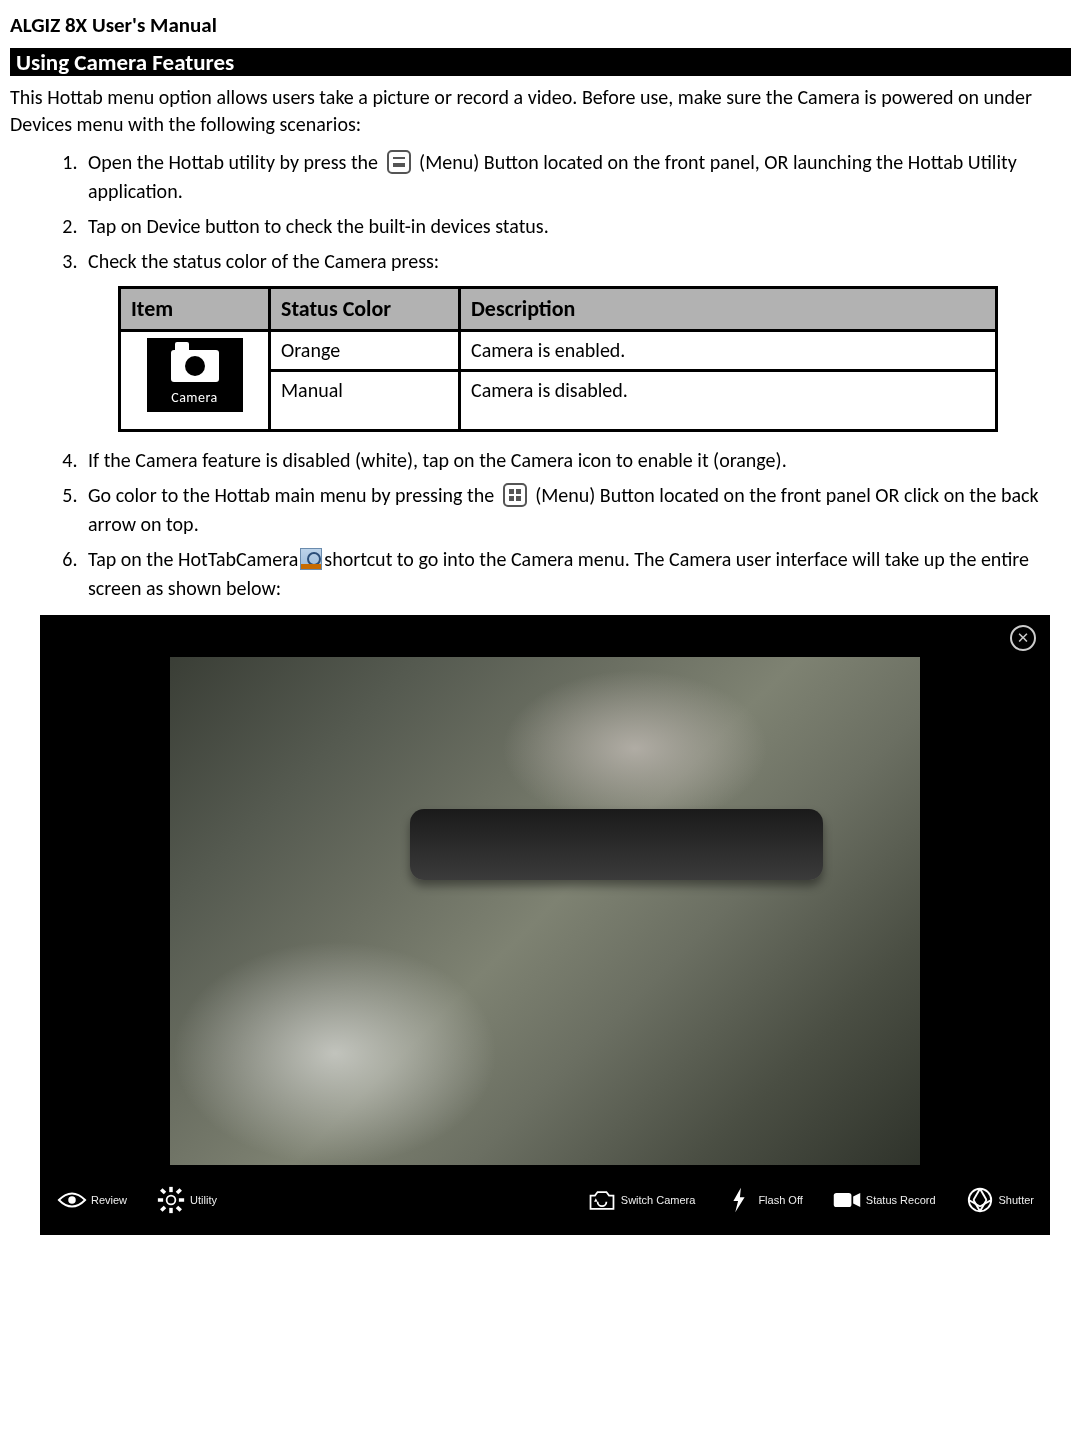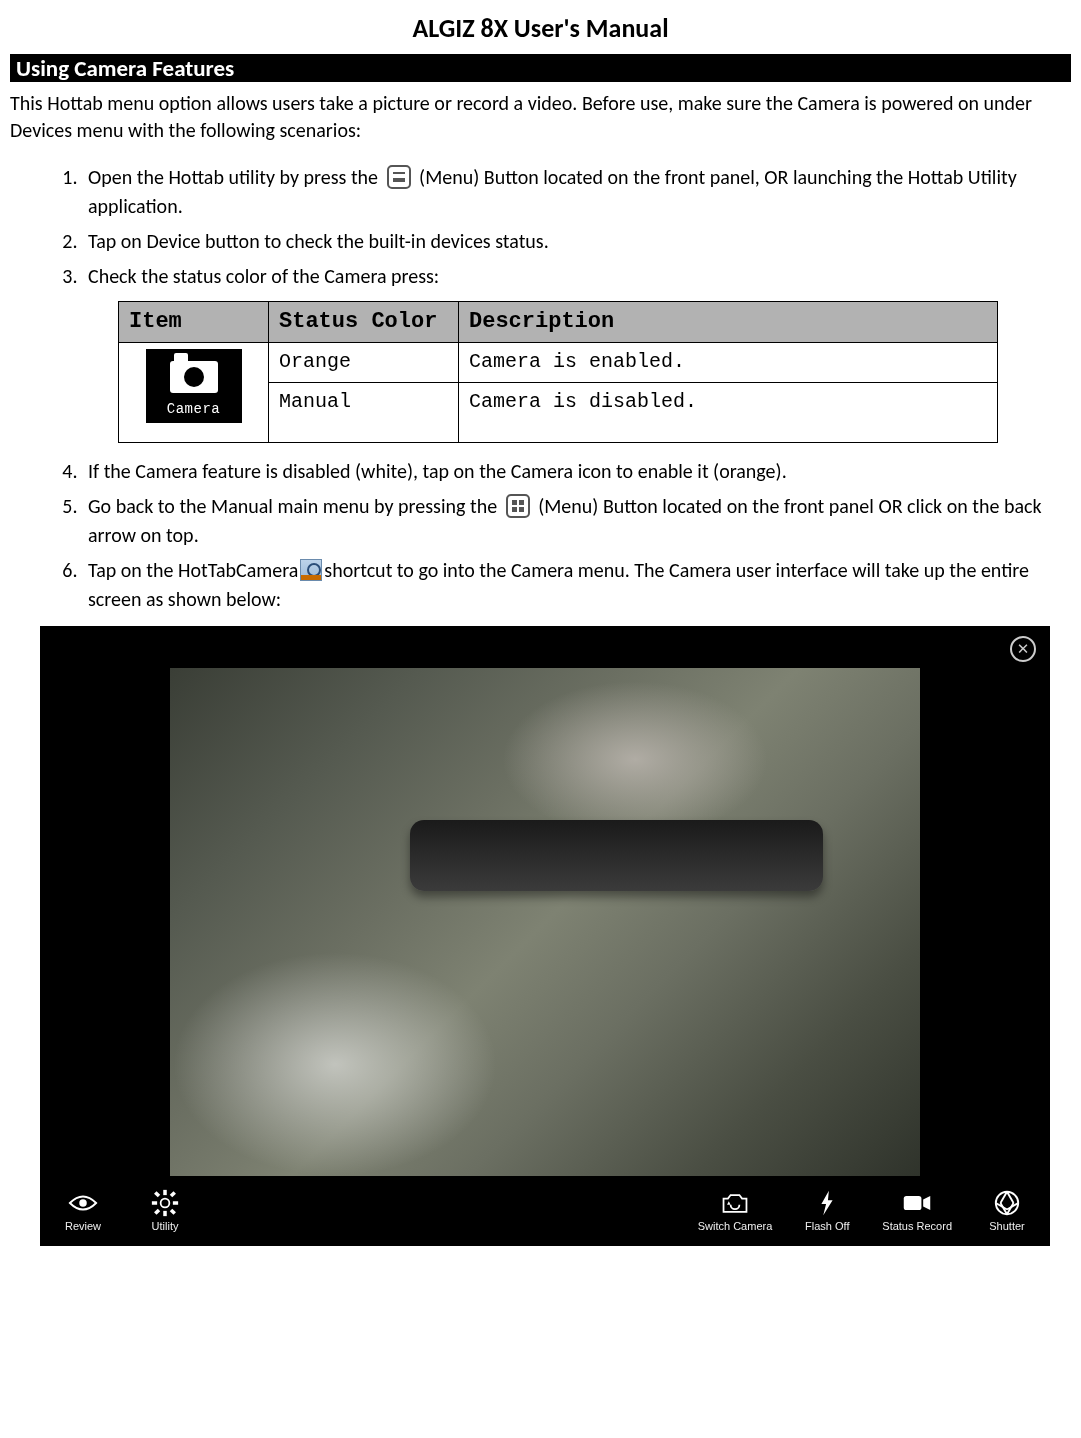--- a/index.html
+++ b/index.html
@@ -6,37 +6,36 @@
   body {
     font-family: Calibri, Arial, sans-serif;
     font-size: 20px;
     color: #000;
     background: #fff;
     margin: 0;
     padding: 0 10px 30px 10px;
     width: 1081px;
   }
   .header-title {
-    text-align: center;
     font-weight: bold;
-    font-size: 26px;
+    font-size: 21px;
     padding: 12px 0 10px 0;
   }
   .section-bar {
     background: #000;
     color: #fff;
     font-weight: bold;
     font-size: 23px;
     padding: 0 6px;
     margin-bottom: 8px;
   }
   .intro {
     font-size: 20px;
     line-height: 1.35;
-    margin-bottom: 19px;
+    margin-bottom: 10px;
   }
   ol.steps {
     margin: 6px 0 0 0;
     padding-left: 72px;
     font-size: 20px;
     line-height: 1.45;
   }
   ol.steps > li { margin-bottom: 6px; padding-left: 6px; }
   .inline-icon {
     display: inline-flex;
@@ -98,25 +97,24 @@
     background: #c86b00;
   }
   .bold { font-weight: normal; }
   table.status {
     border-collapse: collapse;
     margin: 10px 0 14px 30px;
     width: 880px;
     font-size: 20px;
   }
   table.status th, table.status td {
-    border: 1px solid #000000;
+    border: 3px solid #000000;
     padding: 4px 10px;
     text-align: left;
     vertical-align: top;
-    font-family: Liberation Mono, monospace;
   }
   table.status th {
     background: #b2b2b2;
     font-size: 22px;
   }
   table.status .col-item { width: 150px; }
   table.status .col-color { width: 190px; }
   .camera-cell {
     padding: 6px !important;
     text-align: center;
@@ -201,21 +199,20 @@
     height: 66px;
     background: #000;
     display: flex;
     align-items: center;
     padding: 0 16px 4px 16px;
     gap: 28px;
   }
   .tb-spacer { flex: 1; }
   .tb-item {
     display: flex;
-    flex-direction: column;
     align-items: center;
     gap: 3px;
     color: #eee;
     font-size: 11px;
     min-width: 54px;
   }
   .tb-item .ic {
     width: 32px; height: 28px;
     display: flex;
     align-items: center;
@@ -267,21 +264,21 @@
       </tr>
       <tr>
         <td style="height:60px">Manual</td>
         <td>Camera is disabled.</td>
       </tr>
     </tbody>
       </table>
   </li>
   <li>If the Camera feature is disabled (white), tap on the Camera icon to enable it (orange).</li>
   <li>
-    <span>Go back to the Manual main menu by pressing the </span>
+    <span>Go color to the Hottab main menu by pressing the </span>
     <span class="inline-icon grid">
         <span class="grid-inner">
           <span></span>
           <span></span>
           <span></span>
           <span></span>
         </span>
       </span>
     <span> (Menu) Button located on the front panel OR click on the back arrow on top.</span>
   </li>

